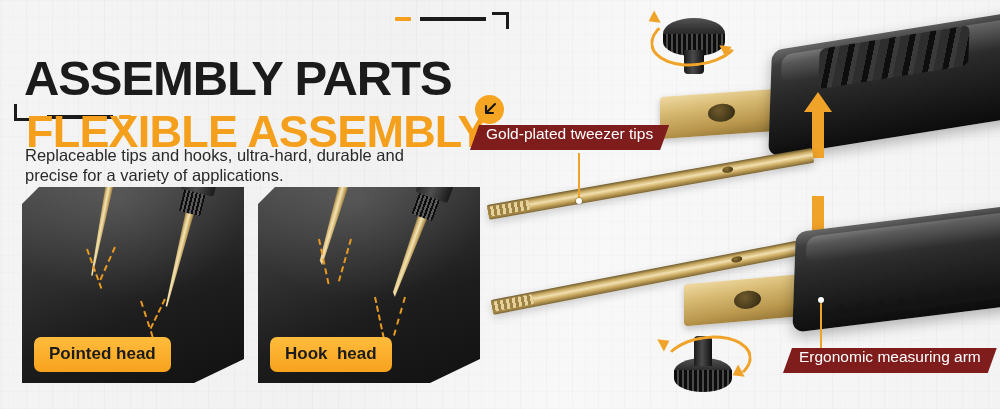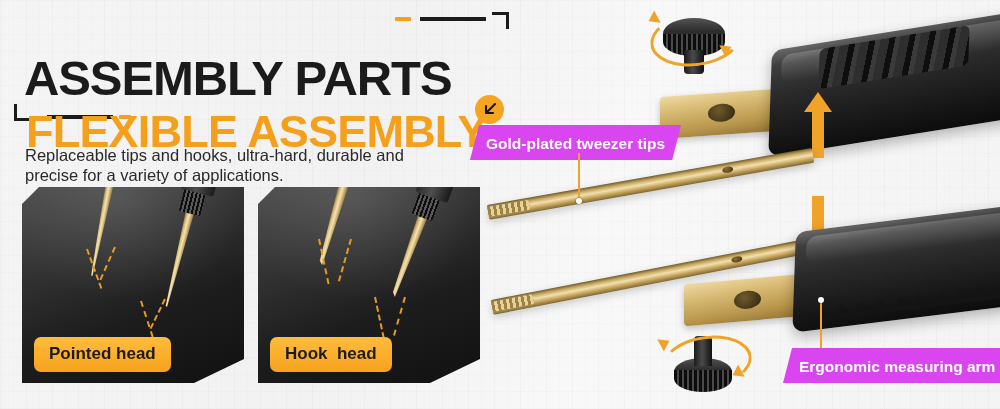--- a/index.html
+++ b/index.html
@@ -167,22 +167,22 @@
   }
   .up-arrow,.down-arrow{position:absolute;}
   .arrow-stem{position:absolute;background:#f0a329;}
   .arrow-head{position:absolute;width:0;height:0;border-left:14px solid transparent;border-right:14px solid transparent;}
   .arrow-up-head{border-bottom:20px solid #f0a329;}
   .arrow-down-head{border-top:20px solid #f0a329;}
 
   
   .badge{
     position:absolute;
-    background:#d946ef;color:#fff;font-weight:bold;font-size:15.5px;
-    padding:10px 16px 7px;white-space:nowrap;
+    background:#7f1d1d;color:#fff;font-weight:normal;font-size:15.5px;
+    padding:0 16px 7px;white-space:nowrap;
     clip-path:polygon(9px 0,100% 0,calc(100% - 9px) 100%,0 100%);
     box-shadow:0 2px 5px rgba(0,0,0,.18);
   }
   .leader{position:absolute;width:2px;background:#f0a329;}
   .leader-dot{position:absolute;width:6px;height:6px;border-radius:50%;background:#fff;box-shadow:0 0 0 1px rgba(0,0,0,.15);}
   .circ-arrow{
     position:absolute;width:29px;height:29px;border-radius:50%;
     background:#f5a522;
   }
 </style>

